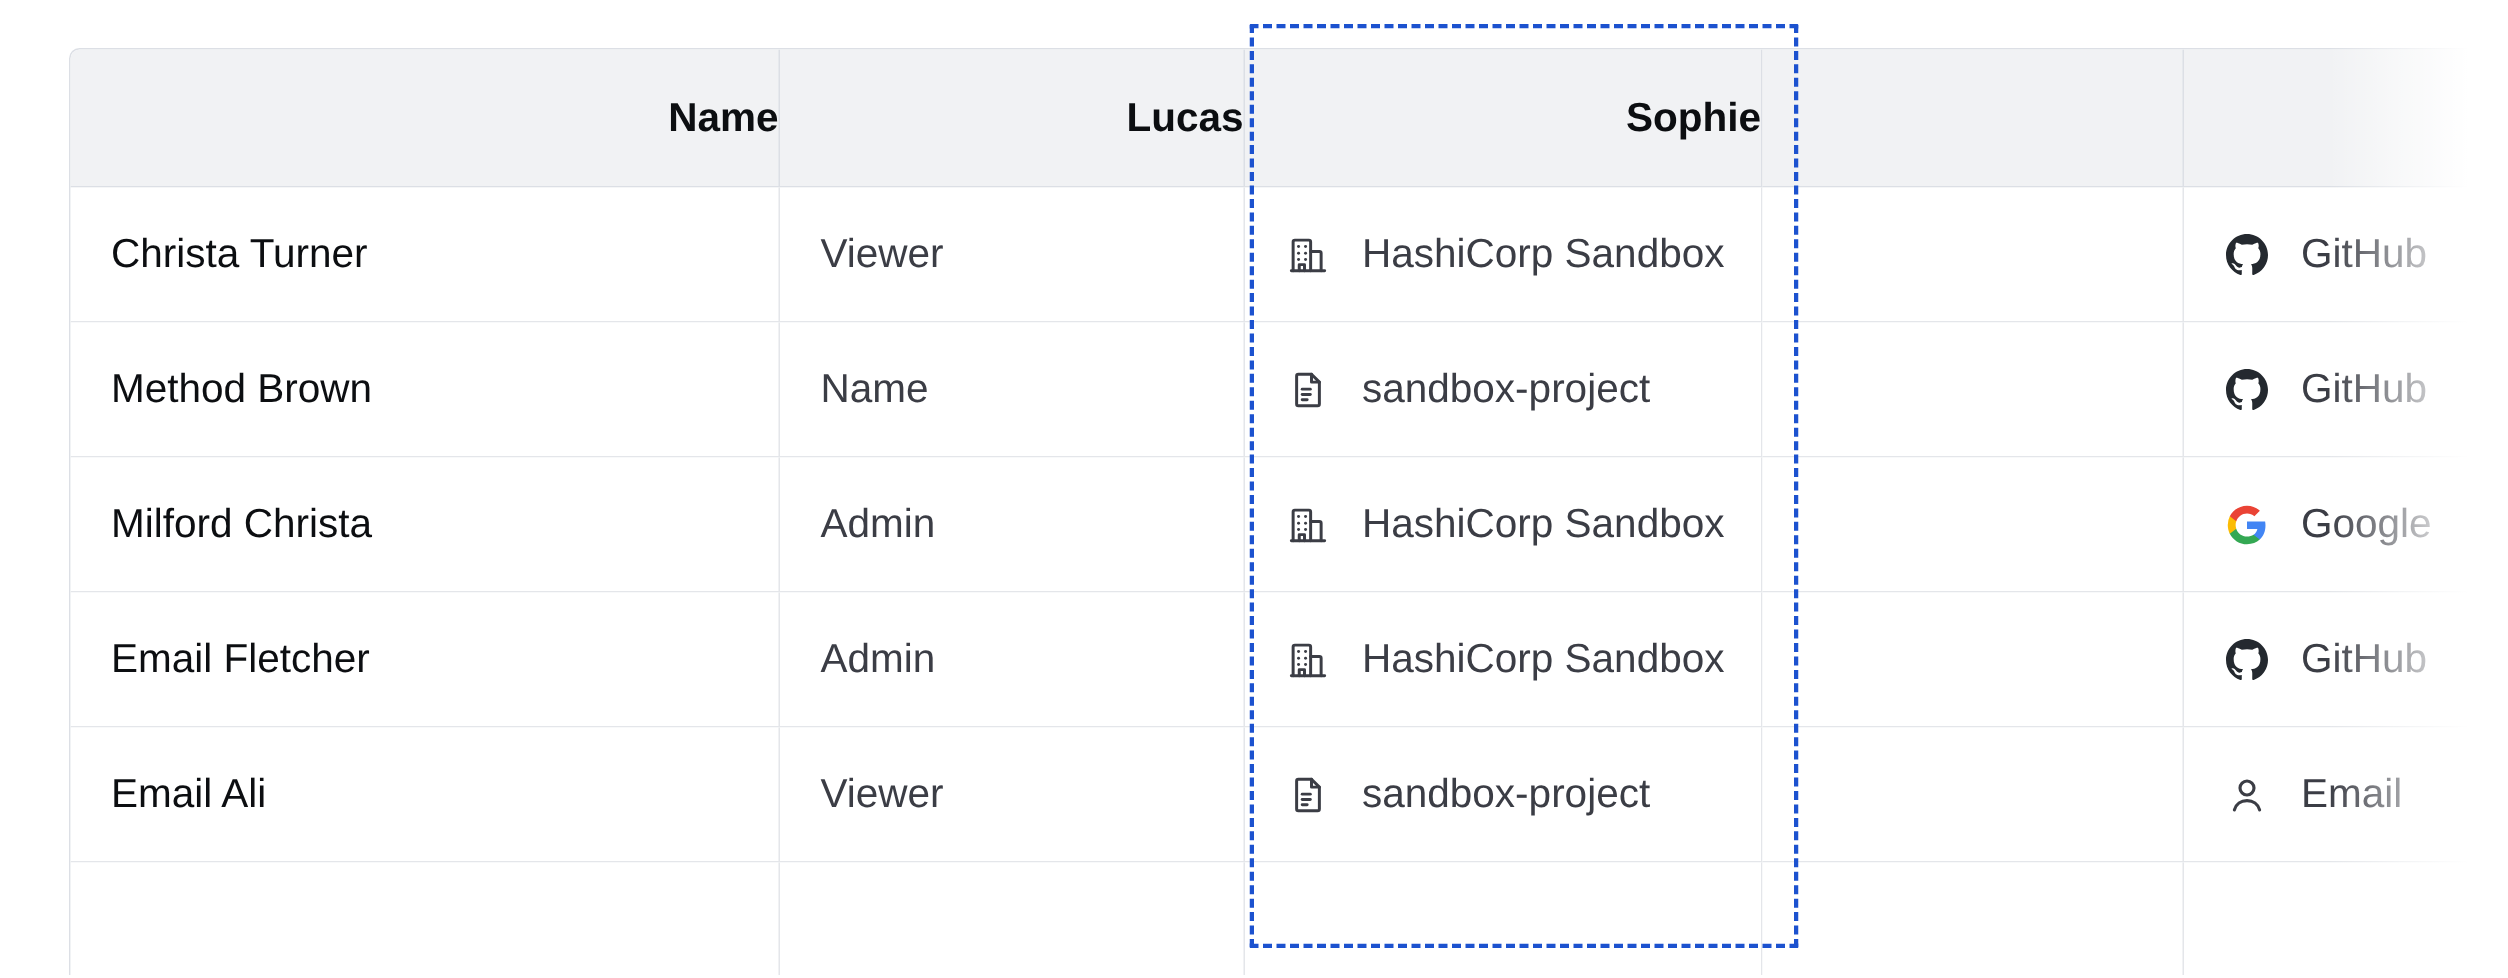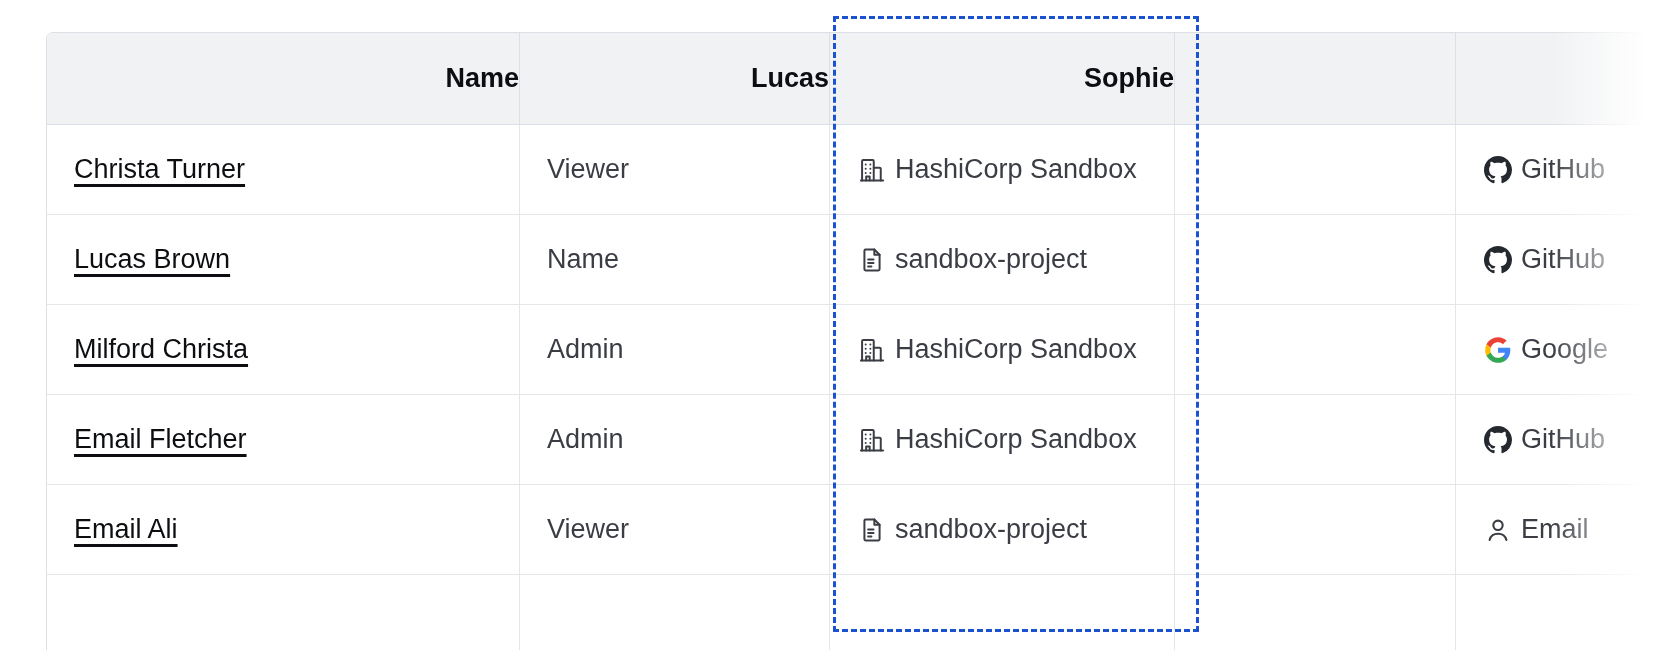--- a/index.html
+++ b/index.html
@@ -69,31 +69,30 @@
     border-bottom: 1px solid #e4e6ea;
     border-right: 1px solid #e4e6ea;
     white-space: nowrap;
     background: #ffffff;
   }
   tbody td:last-child { border-right: none; }
   tbody tr:last-child td { border-bottom: none; }
 
   .name-link {
     color: #0c0e11;
-    text-decoration: underline;
     text-underline-offset: 6px;
     text-decoration-thickness: 2.5px;
     font-size: 27px;
     cursor: pointer;
   }
 
   .cell-inline {
     display: flex;
     align-items: center;
-    gap: 8px;
+    gap: 21px;
   }
   .cell-inline .glyph {
     display: inline-flex;
     align-items: center;
     justify-content: center;
     width: 30px;
     height: 30px;
     flex: 0 0 30px;
   }
   .cell-inline .txt { line-height: 1; }
@@ -189,21 +188,21 @@
                   <path d="M8 0C3.58 0 0 3.58 0 8c0 3.54 2.29 6.53 5.47 7.59.4.07.55-.17.55-.38 0-.19-.01-.82-.01-1.49-2.01.37-2.53-.49-2.69-.94-.09-.23-.48-.94-.82-1.13-.28-.15-.68-.52-.01-.53.63-.01 1.08.58 1.23.82.72 1.21 1.87.87 2.33.66.07-.52.28-.87.51-1.07-1.78-.2-3.64-.89-3.64-3.95 0-.87.31-1.59.82-2.15-.08-.2-.36-1.02.08-2.12 0 0 .67-.21 2.2.82.64-.18 1.32-.27 2-.27s1.36.09 2 .27c1.53-1.04 2.2-.82 2.2-.82.44 1.1.16 1.92.08 2.12.51.56.82 1.27.82 2.15 0 3.07-1.87 3.75-3.65 3.95.29.25.54.73.54 1.48 0 1.07-.01 1.93-.01 2.2 0 .21.15.46.55.38A8.01 8.01 0 0 0 16 8c0-4.42-3.58-8-8-8z"></path>
                 </svg>
               </span>
               <span class="txt">GitHub</span>
             </span>
           </td>
         </tr>
 
         <tr>
           <td>
-            <span class="name-link">Lucas Brown</span>
+            <span class="name-link">Method Brown</span>
           </td>
           <td>Name</td>
           <td>
             <span class="cell-inline">
               <span class="glyph">
                 <svg width="28" height="28" viewBox="0 0 24 24" fill="none" stroke="#3b3d45" stroke-width="1.7" stroke-linecap="round" stroke-linejoin="round">
                   <path d="M14 3H6.5a1 1 0 0 0-1 1v16a1 1 0 0 0 1 1h11a1 1 0 0 0 1-1V7.5z"></path>
                   <path d="M14 3v4.5h4.5"></path>
                   <path d="M8.7 11.5h4.6"></path>
                   <path d="M8.7 14.6h4.6"></path>

